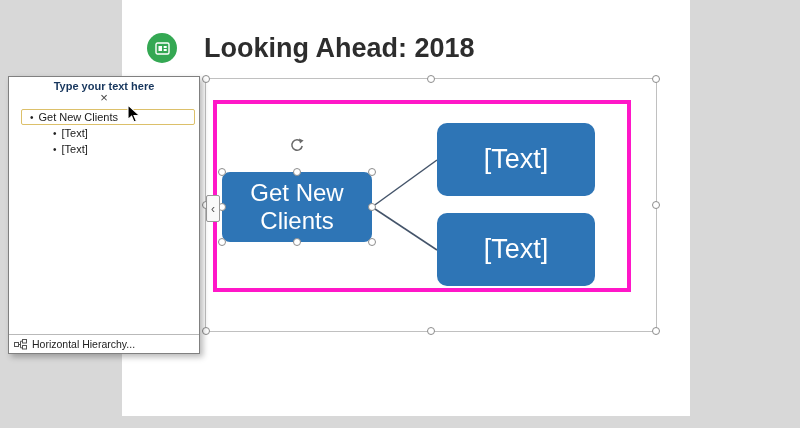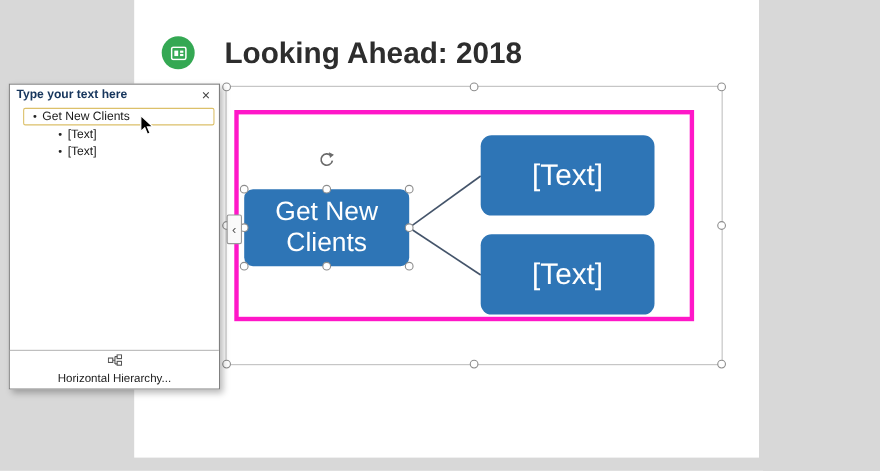--- a/index.html
+++ b/index.html
@@ -82,40 +82,40 @@
 
   
   .text-pane {
     position: absolute; left: 8px; top: 76px; width: 192px; height: 278px;
     background: #ffffff; border: 1px solid #808080;
     box-shadow: 3px 3px 6px rgba(0,0,0,0.28);
     font-size: 11px; color: #1a1a1a;
   }
   .tp-header {
     display: flex; justify-content: space-between; align-items: center;
-    padding: 3px 6px 2px 6px; cursor: move;
+    padding: 3px 6px 2px 6px; cursor: move; flex-direction: column;
   }
   .tp-title { font-weight: 700; color: #17365d; font-size: 11px; }
   .tp-close {
     font-size: 13px; line-height: 11px; color: #444; cursor: pointer;
     padding: 0 2px; background: none; border: none; font-family: inherit;
   }
   .tp-body { padding-top: 4px; }
   .tp-row { display: flex; align-items: center; gap: 5px; height: 16px; line-height: 15px; cursor: text; }
   .tp-row .bullet { font-size: 10px; color: #222; }
   .tp-row-selected {
     margin-left: 12px; margin-right: 4px;
     border: 1px solid #dcc06a; border-radius: 2px; padding-left: 8px;
   }
   .tp-row-l2 { padding-left: 44px; }
   .tp-footer {
     position: absolute; left: 0; right: 0; bottom: 0;
     border-top: 1px solid #b9b9b9; padding: 3px 5px;
     display: flex; align-items: center; gap: 5px;
-    font-size: 10.5px; color: #222; background: #fff; white-space: nowrap; overflow: hidden; flex-direction: column;
+    font-size: 10.5px; color: #222; background: #fff; white-space: nowrap; overflow: hidden;
   }
 
   
   .cursor { position: absolute; left: 127px; top: 104px; z-index: 50; }
 </style>
 </head>
 <body>
 
 <div class="stage">
 

